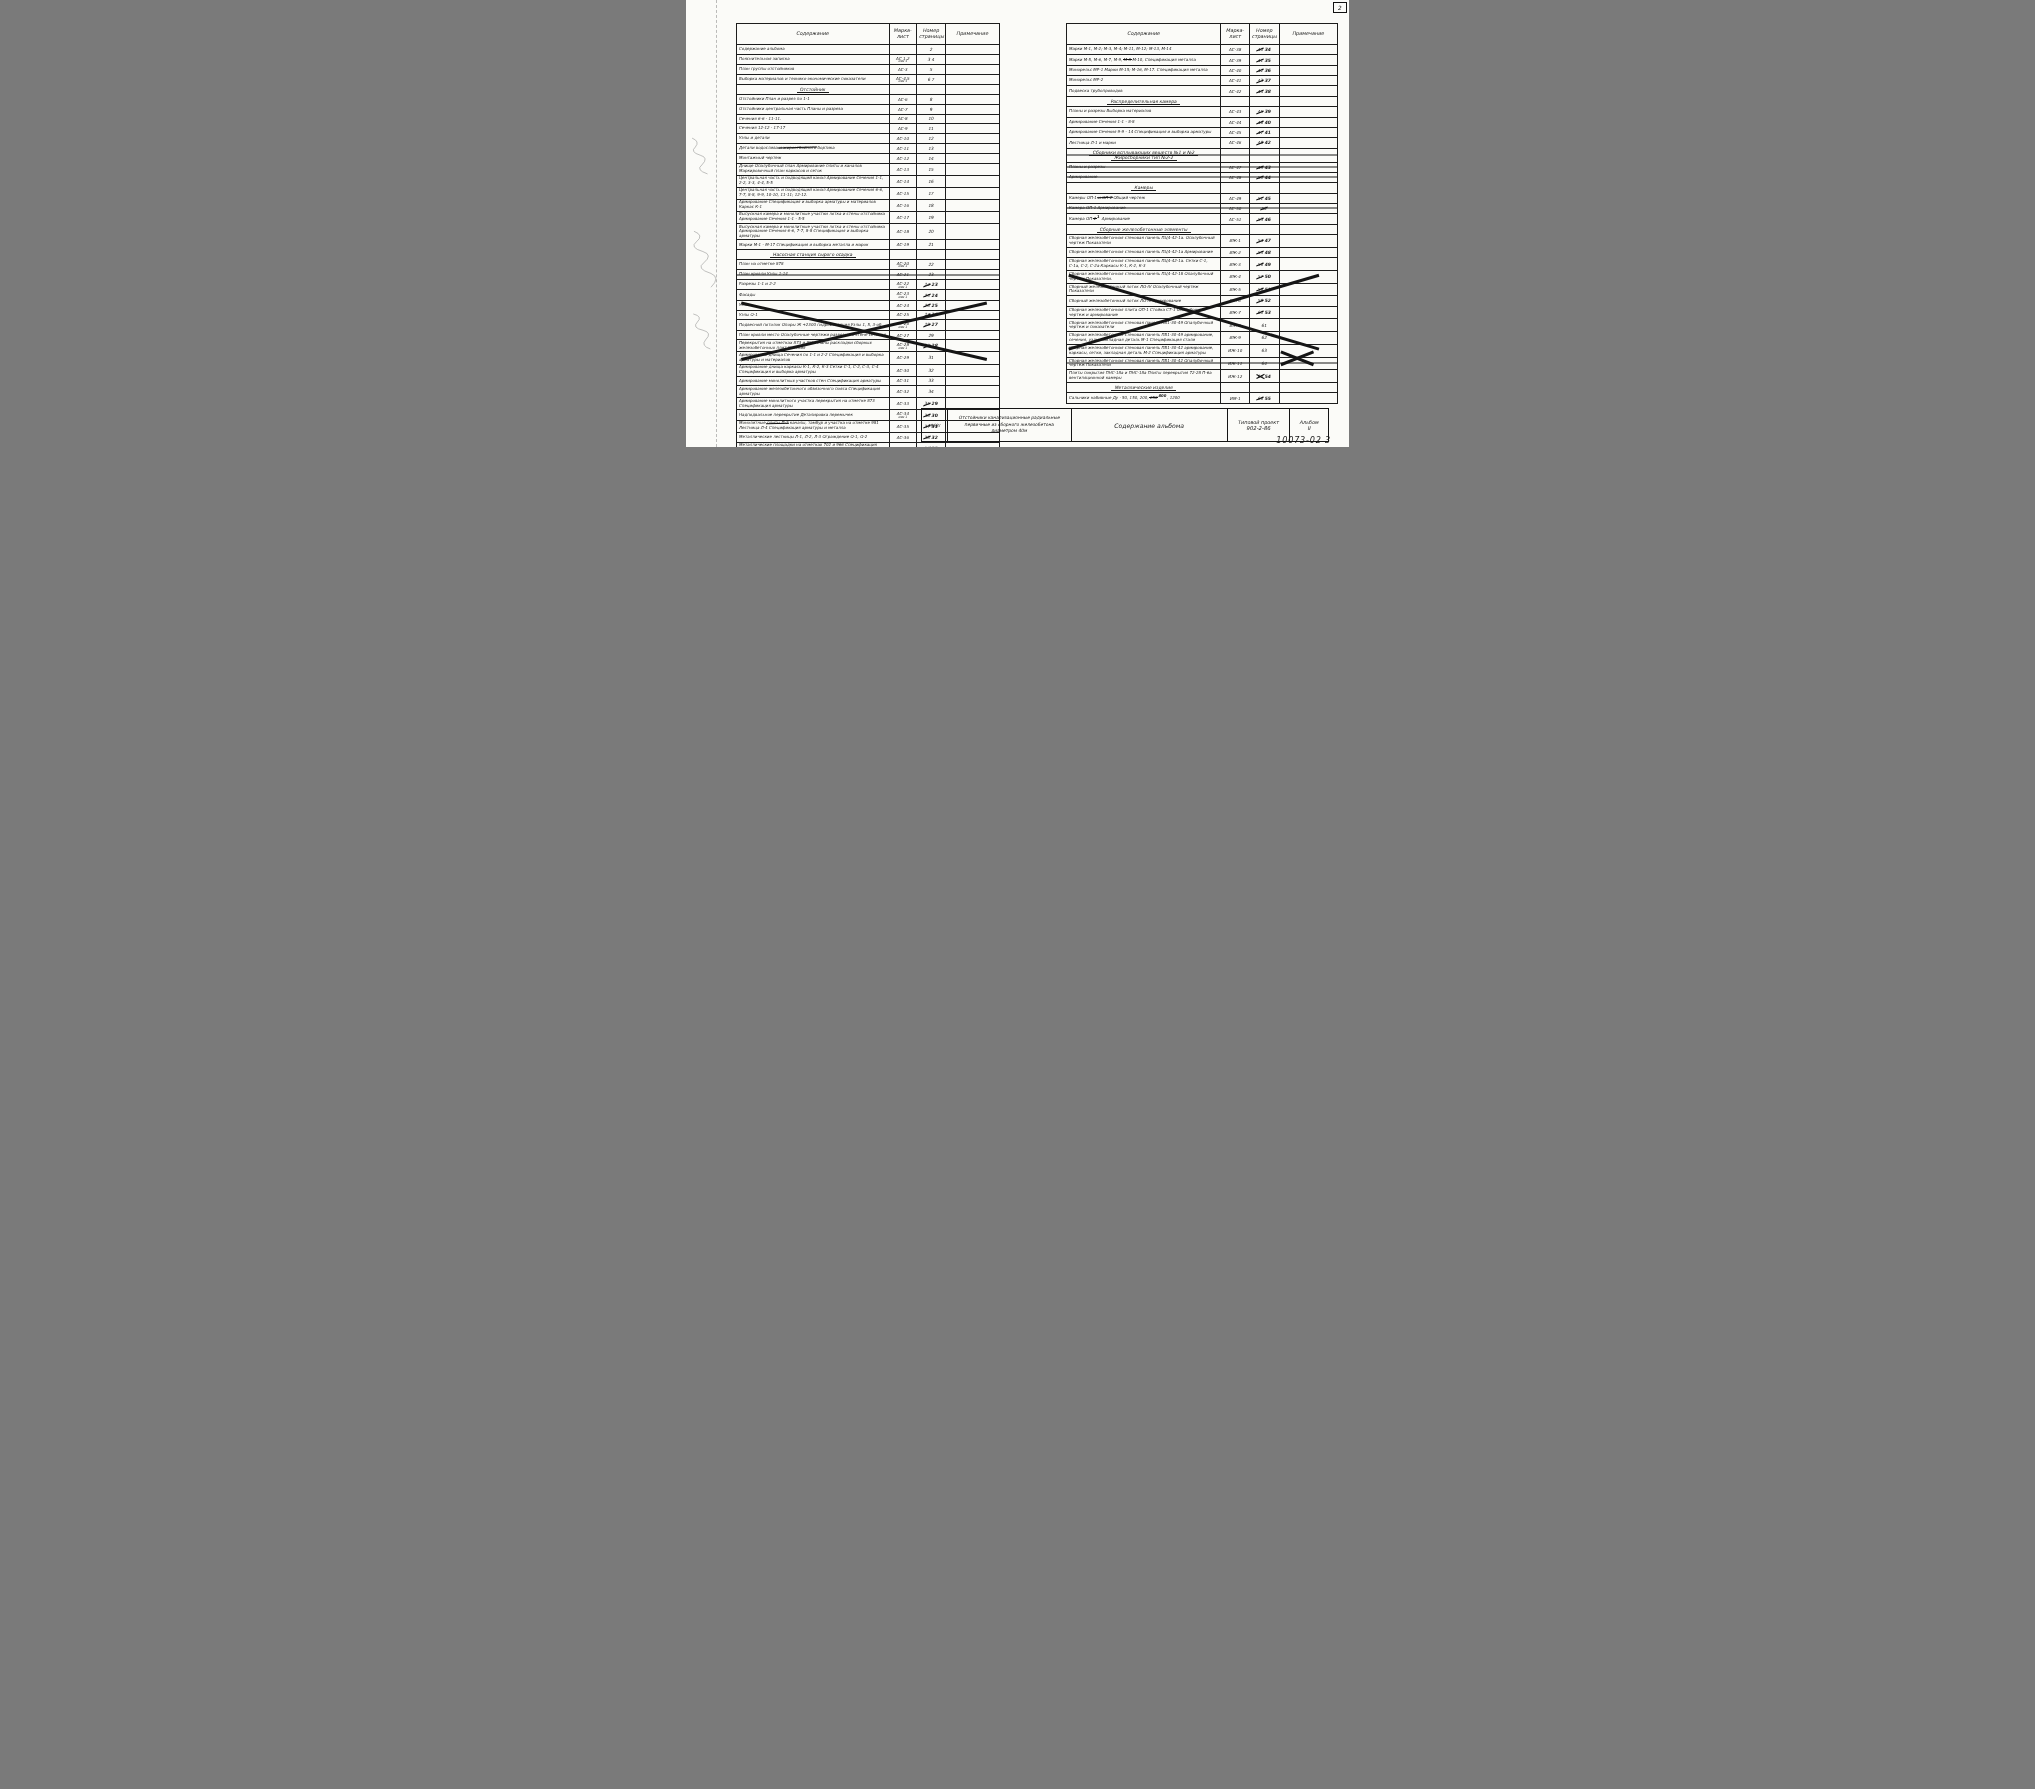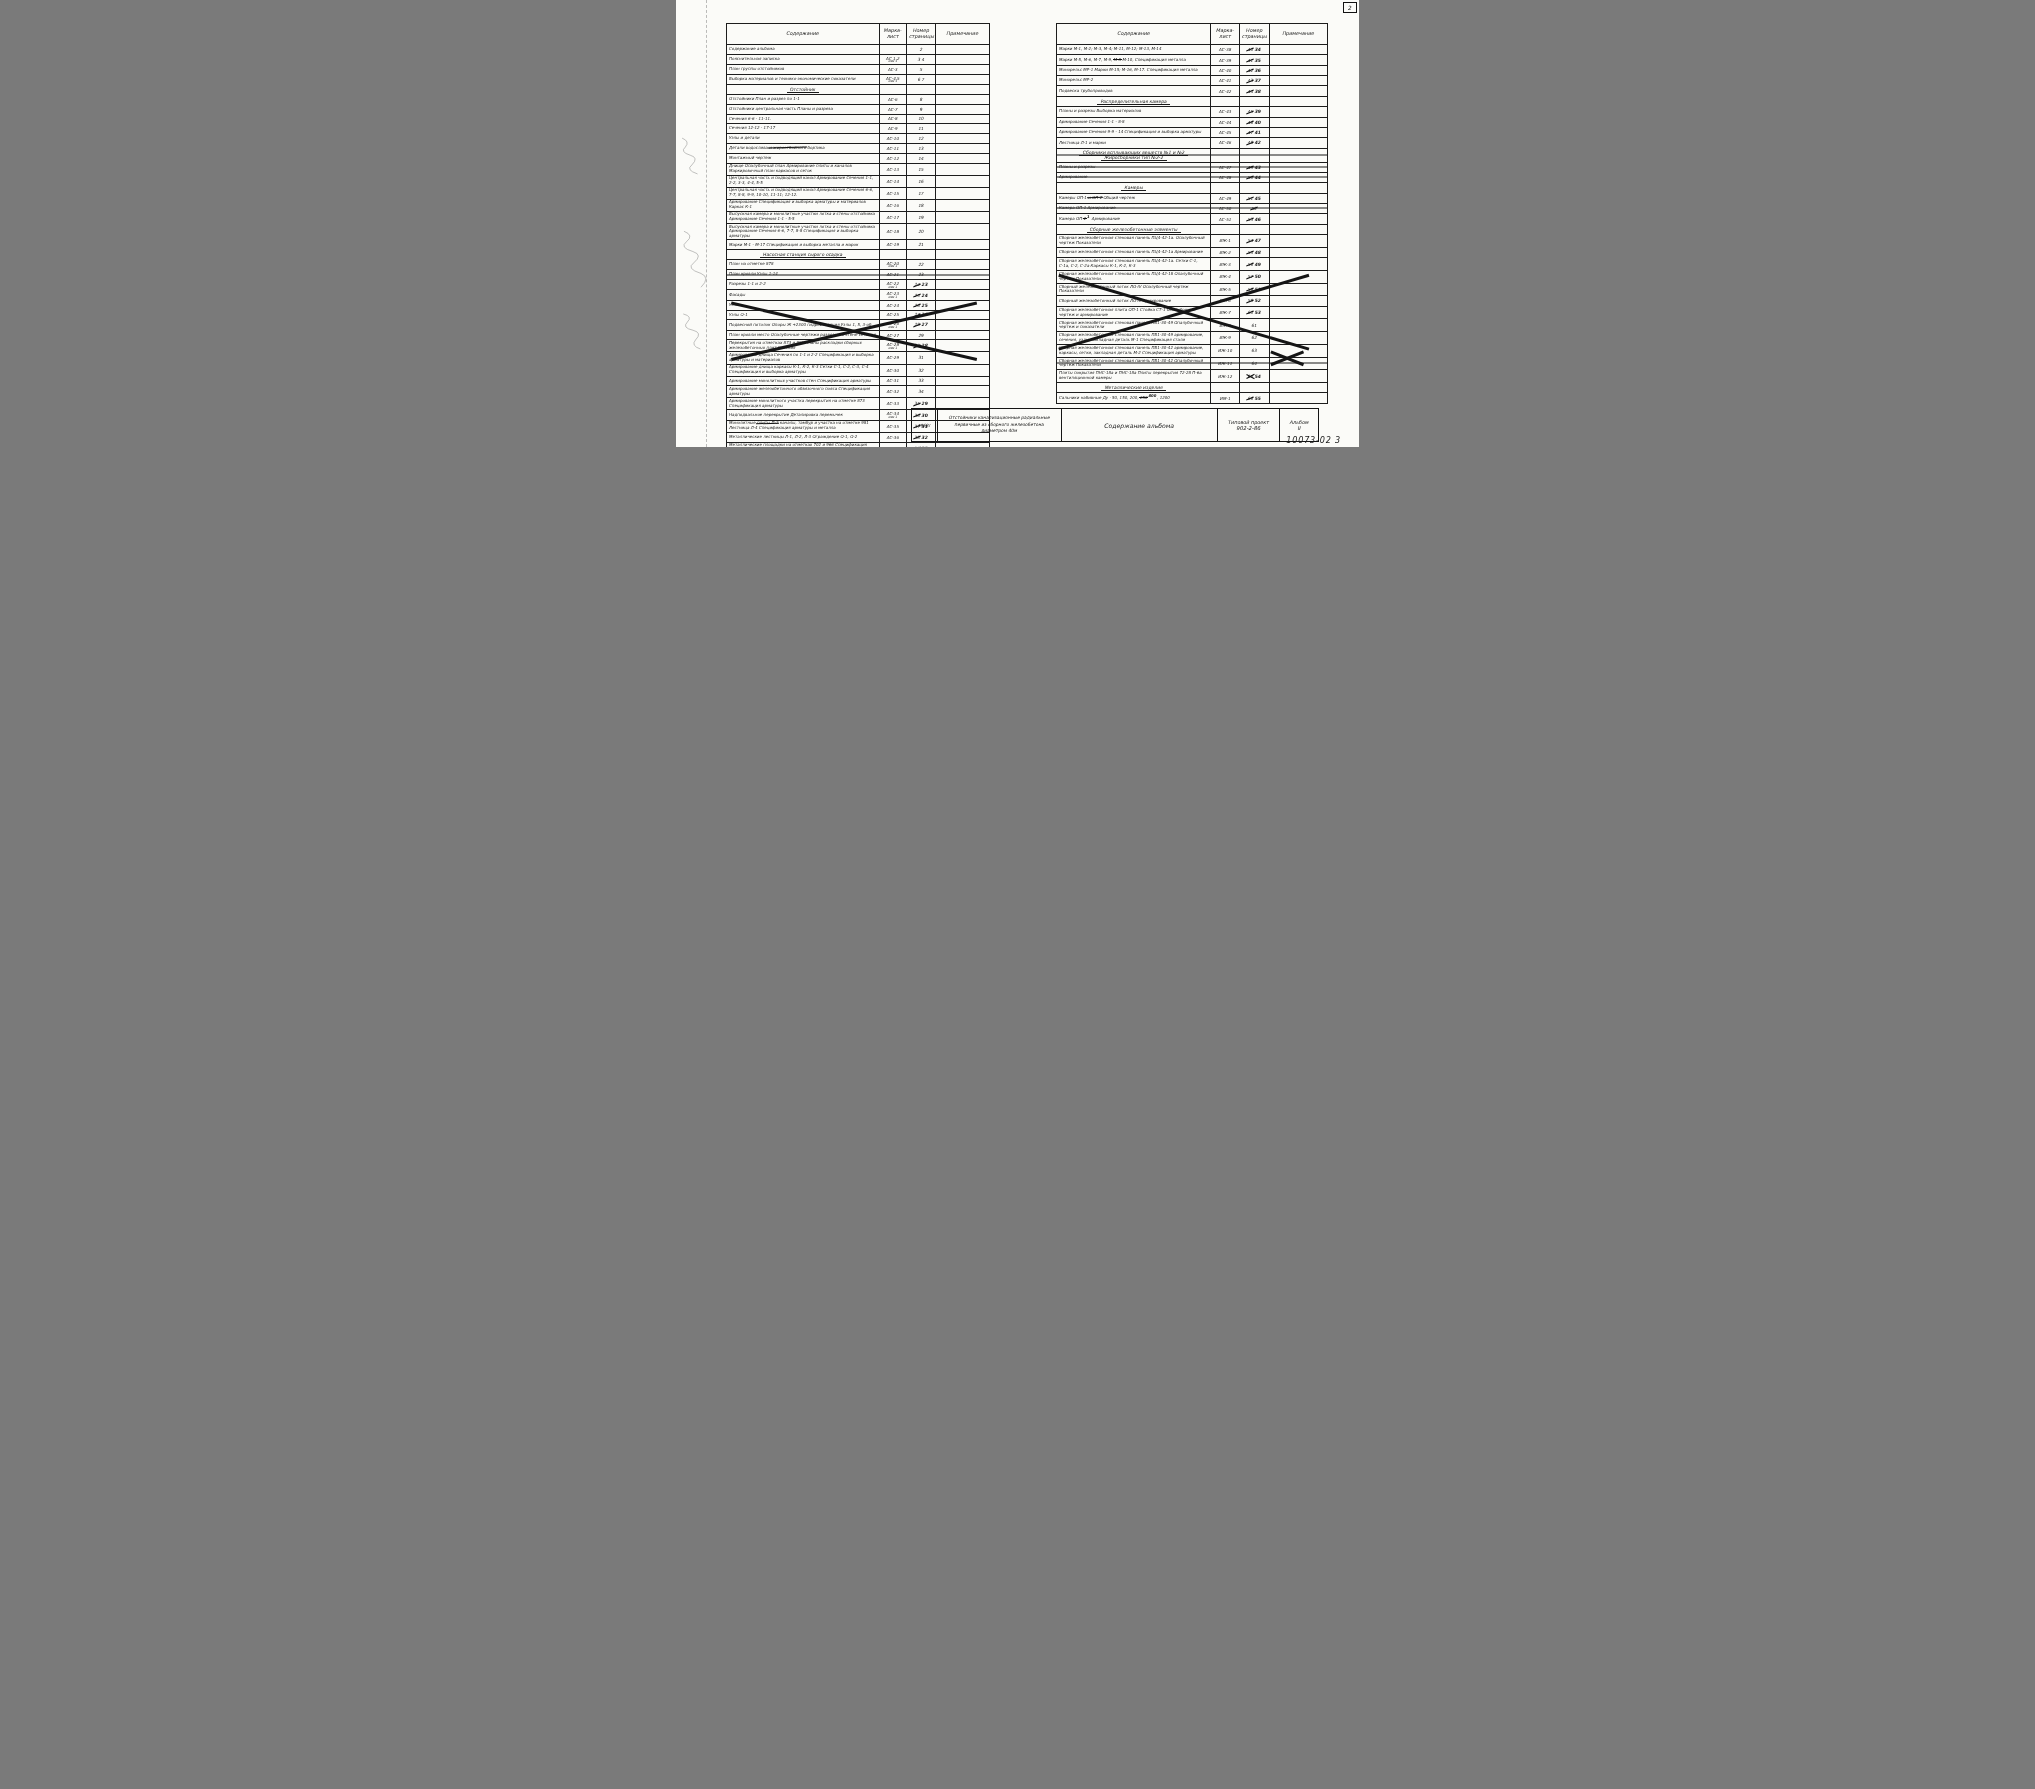--- a/index.html
+++ b/index.html
@@ -1,17 +1,17 @@
 <!DOCTYPE html>
 <html style="font-size:6.5px"><head>
 <meta charset="utf-8">
 <style>
   html,body{margin:0;padding:0;background:#7a7a7a;}
   .sheet{position:relative;width:663px;height:447px;margin:0 auto;background:#fbfbf8;
-         font-family:"DejaVu Sans",sans-serif;font-style:italic;color:#1a1a1a;overflow:hidden;padding-left:20px;}
+         font-family:"DejaVu Sans",sans-serif;font-style:italic;color:#1a1a1a;overflow:hidden;}
   
   .edge-dash{position:absolute;left:30px;top:0;bottom:0;border-left:0.8px dashed rgba(20,20,20,.28);}
   .scribble{position:absolute;opacity:.45;}
   .twrap{position:absolute;}
   table.doc{border-collapse:collapse;table-layout:fixed;width:100%;height:100%;}
   table.doc td,table.doc th{border:0.7px solid #1d1d1d;vertical-align:middle;
       padding:0.8px 2px;overflow:hidden;}
   table.doc th{font-weight:normal;font-size:4.9px;line-height:1.15;}
   th.hc{font-size:5.5px;}
   td.c{font-size:4px;line-height:1.18;}

